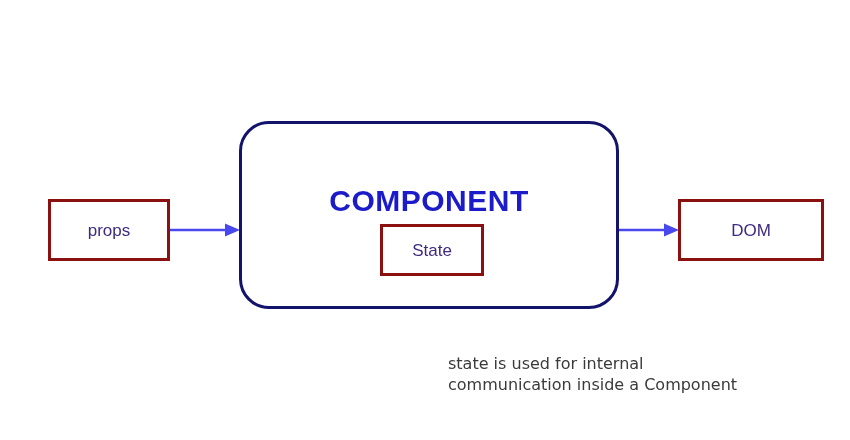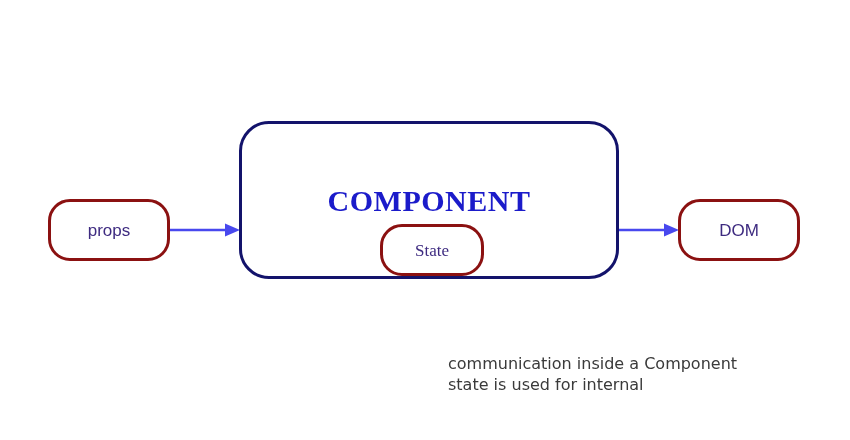--- a/index.html
+++ b/index.html
@@ -23,37 +23,36 @@
   }
   .node {
     position: absolute;
     background: #ffffff;
     display: flex;
     align-items: center;
     justify-content: center;
   }
   .red-node {
     border: 3px solid var(--red_border);
-    border-radius: 22px;
+    border-radius: 0;
   }
   .node-label {
     color: var(--label_text);
     font-size: 17px;
     line-height: 1;
   }
   .props-node { left: 48px; top: 199px; width: 122px; height: 62px; }
-  .dom-node   { left: 678px; top: 199px; width: 122px; height: 62px; }
+  .dom-node   { left: 678px; top: 199px; width: 146px; height: 62px; }
   .component-node {
     position: absolute;
     left: 239px; top: 121px;
-    width: 380px; height: 158px;
+    width: 380px; height: 188px;
     background: #ffffff;
     border: 3px solid var(--navy_border);
     border-radius: 30px;
-    font-family: Liberation Serif, serif;
   }
   .component-title {
     position: absolute;
     top: 60px;
     left: 0;
     width: 100%;
     text-align: center;
     font-size: 30px;
     font-weight: bold;
     letter-spacing: 0.5px;
@@ -109,17 +108,17 @@
       <line x1="0" y1="10" x2="47" y2="10"></line>
       <polygon points="45,3.5 60,10 45,16.5"></polygon>
     </svg>
   </span>
 
   <div class="node red-node dom-node">
     <span class="node-label">DOM</span>
   </div>
 
   <div class="caption">
+    <div>state is used for internal</div>
     <div>communication inside a Component</div>
-    <div>state is used for internal</div>
   </div>
 
 </div>
 
 </body></html>

